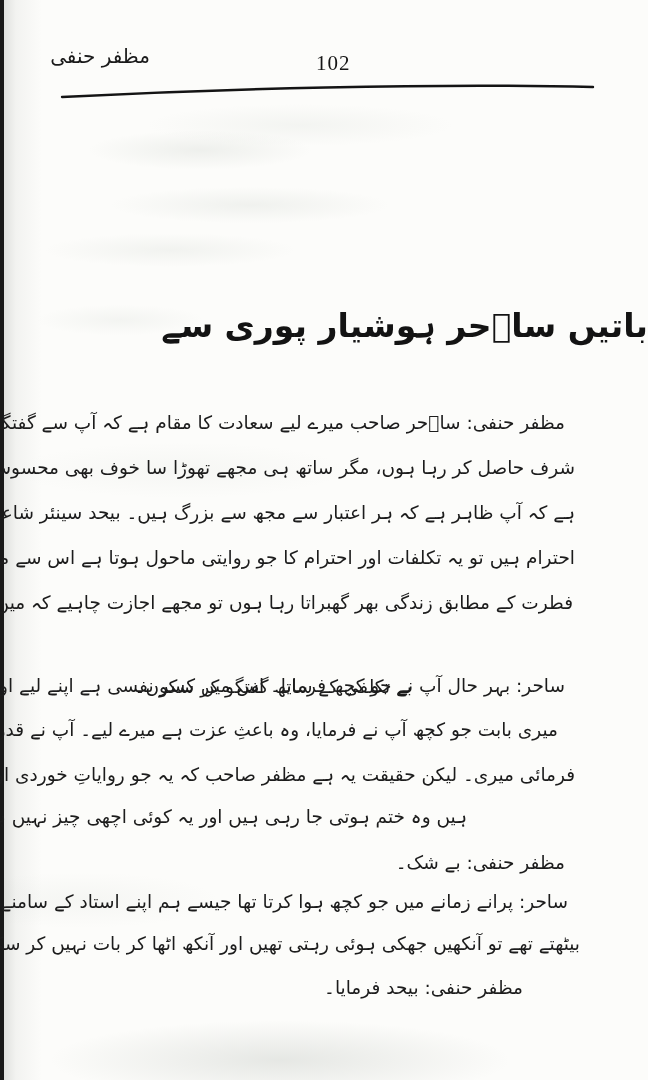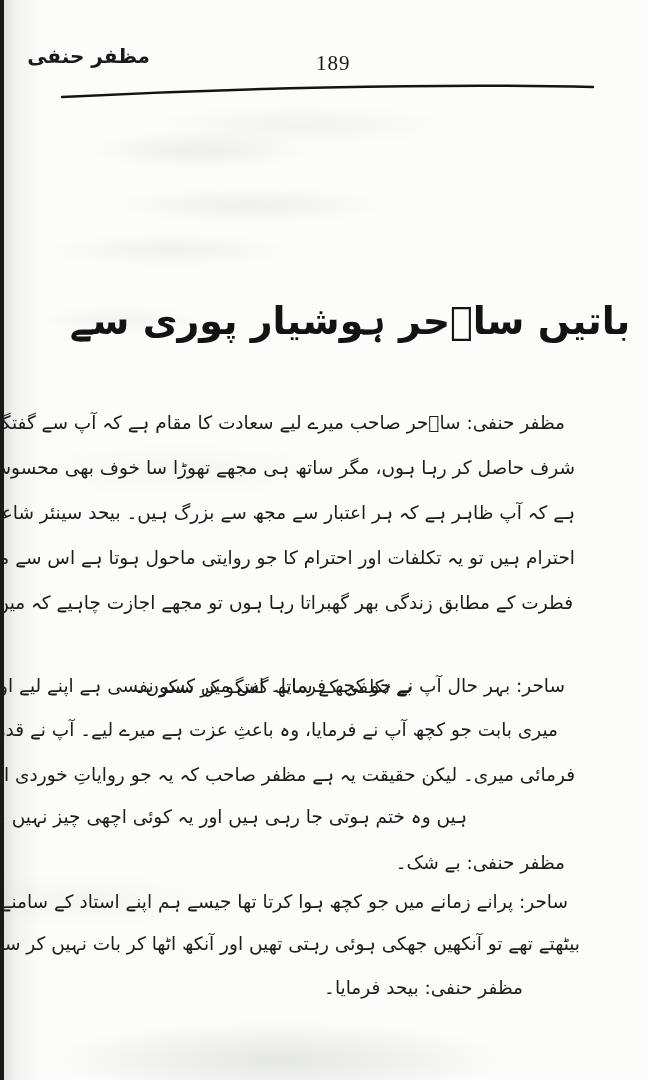--- a/index.html
+++ b/index.html
@@ -32,21 +32,21 @@
     width: 4px; height: 1080px;
     background: #191919;
   }
 
   .running-author {
     position: absolute;
     top: 44px; left: 50px;
     width: 100px;
     direction: rtl;
     font-size: 20px;
-    font-weight: bold;
+    font-weight: normal;
     letter-spacing: -0.5px;
     white-space: nowrap;
   }
 
   .page-number {
     position: absolute;
     top: 51px; left: 316px;
     font-family: "Liberation Serif", "DejaVu Serif", serif;
     font-size: 21px;
     letter-spacing: 1px;
@@ -55,26 +55,26 @@
 
   .header-rule {
     position: absolute;
     top: 78px; left: 0;
     width: 648px; height: 30px;
     display: block;
   }
 
   .chapter-title {
     position: absolute;
-    top: 296px; left: 52px;
+    top: 304px; left: 52px;
     width: 596px;
     margin: 0;
-    text-align: center;
+    text-align: right;
     direction: rtl;
-    font-size: 38px;
+    font-size: 33px;
     font-weight: bold;
     line-height: 1.35;
     white-space: nowrap;
     color: #131313;
   }
 
   .bl {
     position: absolute;
     direction: rtl;
     unicode-bidi: isolate;
@@ -103,21 +103,21 @@
 </style>
 </head>
 <body>
 
 <div class="page">
 
   <div class="scan-edge"></div>
 
   <div class="running-author">مظفر حنفی</div>
 
-  <div class="page-number">189</div>
+  <div class="page-number">102</div>
 
   <svg class="header-rule" viewBox="0 0 648 30" xmlns="http://www.w3.org/2000/svg" aria-hidden="true">
     <path d="M 62 19 C 220 11, 430 5, 593 9" fill="none" stroke="#141414" stroke-width="2.4" stroke-linecap="round"></path>
   </svg>
 
   <h1 class="chapter-title">باتیں ساؔحر ہوشیار پوری سے</h1>
 
   <div class="bl l0">مظفر حنفی: ساؔحر صاحب میرے لیے سعادت کا مقام ہے کہ آپ سے گفتگو کا</div>
   <div class="bl l1">شرف حاصل کر رہا ہوں، مگر ساتھ ہی مجھے تھوڑا سا خوف بھی محسوس ہو رہا ہے۔ وجہ یہ</div>
   <div class="bl l2">ہے کہ آپ ظاہر ہے کہ ہر اعتبار سے مجھ سے بزرگ ہیں۔ بیحد سینئر شاعر ہیں اور لائق</div>

